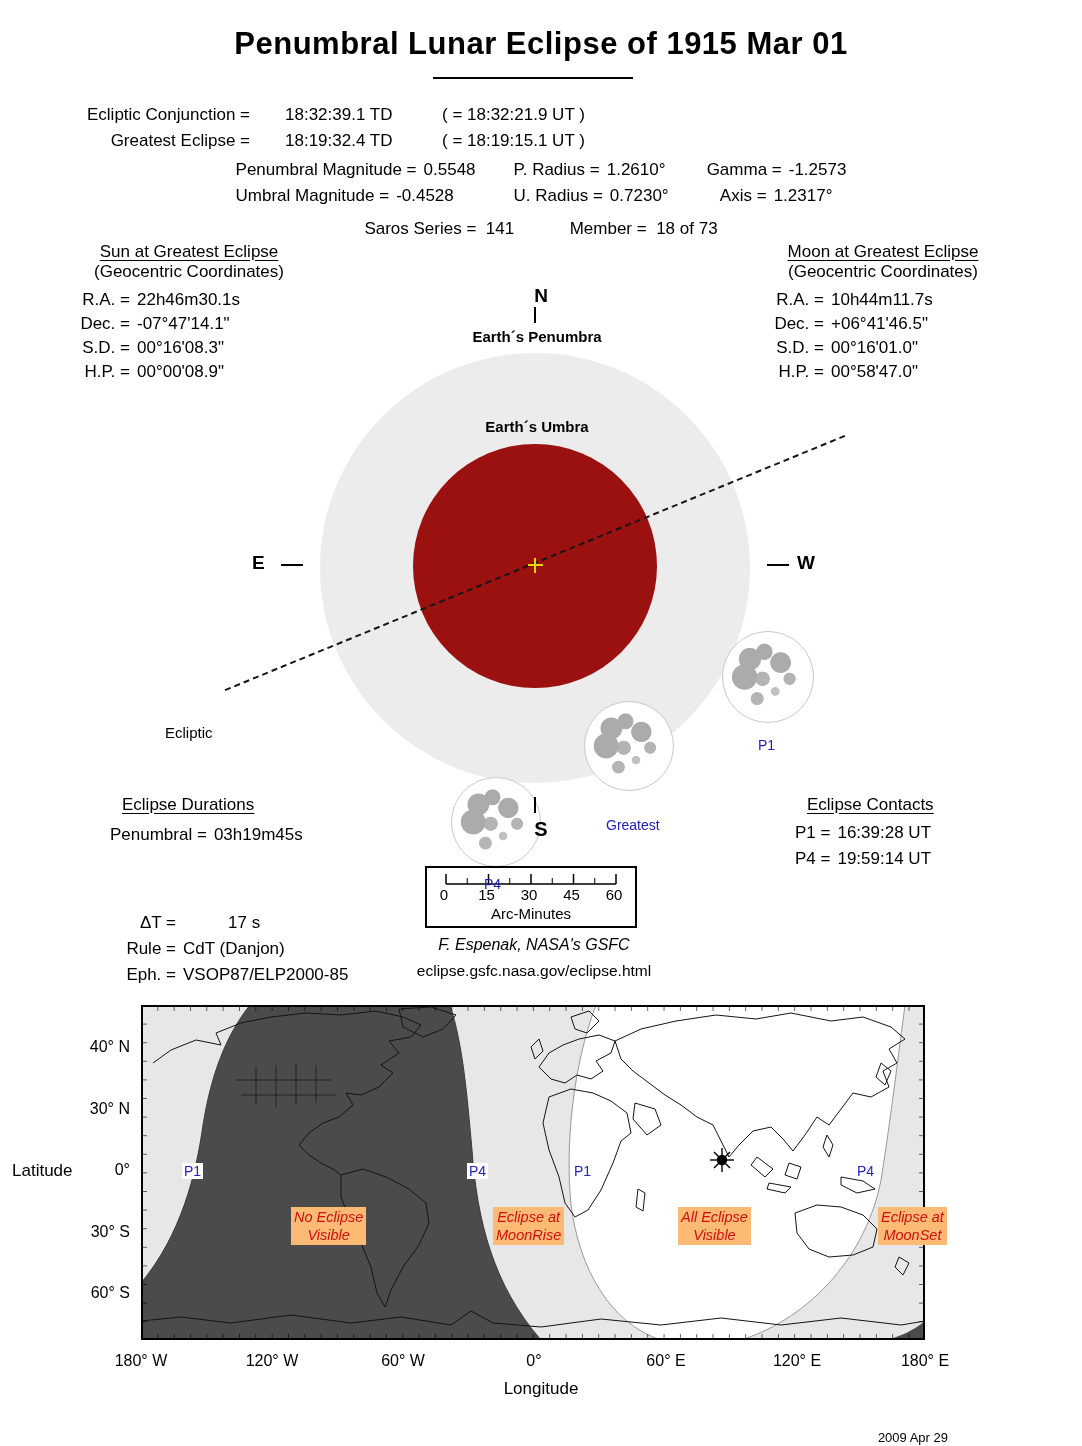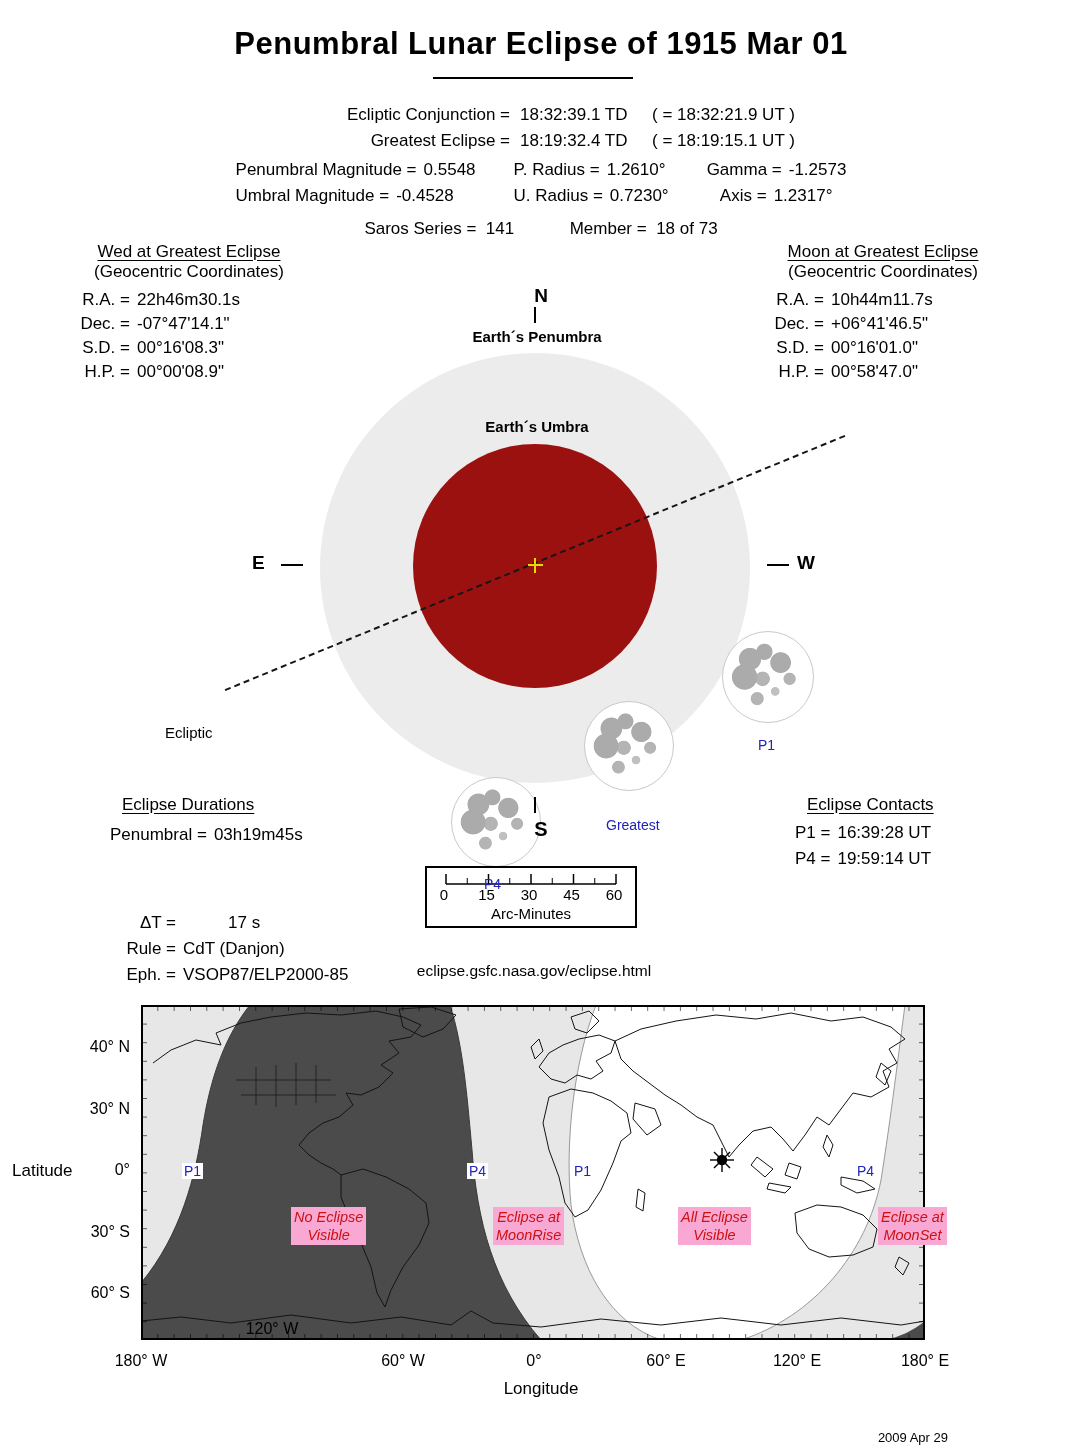--- a/index.html
+++ b/index.html
@@ -15,21 +15,21 @@
   .ul{text-decoration:underline;text-underline-offset:3px;}
   .pair{display:flex;}
   .pair .l{text-align:right;white-space:pre;}
   .pair .v{text-align:left;white-space:pre;padding-left:7px;}
 
   
   #title{top:26px;font-size:31px;letter-spacing:.5px;}
   #title-rule{left:433px;top:77px;width:200px;height:2px;background:#000;}
 
   
-  .timerow{display:flex;justify-content:center;font-size:17px;height:26px;align-items:center;}
+  .timerow{display:flex;font-size:17px;height:26px;align-items:center;gap:25px;}
   .timerow .tl{width:250px;text-align:right;white-space:pre;}
   .timerow .tv{width:130px;text-align:left;padding-left:10px;white-space:pre;}
   .timerow .tu{width:170px;text-align:left;white-space:pre;margin-left:12px;}
   #times{top:102px;left:0;width:1082px;}
 
   
   #mags{top:160px;left:0;width:1082px;display:flex;justify-content:center;gap:38px;font-size:17px;}
   #mags .col{display:flex;flex-direction:column;gap:6px;}
   #mags .pair .l{min-width:60px;}
 
@@ -90,21 +90,21 @@
   #meta .pair{height:26px;}
   #meta .pair .l{width:140px;}
   #meta .dtv{padding-left:52px;}
   #credit-author{top:936px;left:294px;width:480px;text-align:center;font-style:italic;font-size:16px;}
   #credit-url{top:962px;left:294px;width:480px;text-align:center;font-size:15.5px;}
 
   
   #map{left:141px;top:1005px;width:784px;height:335px;}
   #map svg{position:absolute;left:0;top:0;}
   .pmark{position:absolute;color:var(--label-blue);font-size:14px;background:#fff;padding:0 2px;line-height:16px;z-index:5;}
-  .regionlabel{position:absolute;color:var(--label-red);font-style:italic;font-size:14.5px;text-align:center;line-height:18px;background:#f9a8d4;padding:1px 3px;z-index:4;white-space:nowrap;}
+  .regionlabel{position:absolute;color:var(--label-red);font-style:italic;font-size:14.5px;text-align:center;line-height:18px;background:#fdba74;padding:1px 3px;z-index:4;white-space:nowrap;}
   .latlabel{position:absolute;width:70px;text-align:right;font-size:16px;}
   .lonlabel{position:absolute;width:80px;text-align:center;font-size:16px;}
   #lat-axis-title{left:12px;top:1161px;font-size:17px;}
   #lon-axis-title{top:1379px;font-size:17px;}
   #footer-date{top:1406px;left:748px;width:200px;text-align:right;font-size:13px;margin-top:24px;}
 </style>
 </head>
 <body>
 
 <div id="canvas">
@@ -160,21 +160,21 @@
 
   <div class="abs ctr" id="saros">
     <span>Saros Series =</span><span> </span>
     <span>141</span>
     <span class="gap"></span>
     <span>Member =</span><span> </span>
     <span>18 of 73</span>
   </div>
 
   <div class="abs coordblock" id="sunblock">
-    <div class="hdr ul">Wed at Greatest Eclipse</div>
+    <div class="hdr ul">Sun at Greatest Eclipse</div>
     <div class="sub">(Geocentric Coordinates)</div>
     <div class="pair">
         <span class="l">R.A. =</span>
         <span class="v">22h46m30.1s</span>
       </div>
     <div class="pair">
         <span class="l">Dec. =</span>
         <span class="v">-07°47'14.1"</span>
       </div>
     <div class="pair">
@@ -282,20 +282,21 @@
     <div class="pair">
         <span class="l">Rule =</span>
         <span class="v">CdT (Danjon)</span>
       </div>
     <div class="pair">
         <span class="l">Eph. =</span>
         <span class="v">VSOP87/ELP2000-85</span>
       </div>
   </div>
 
+  <div class="abs" id="credit-author">F. Espenak, NASA's GSFC</div>
   <div class="abs" id="credit-url">eclipse.gsfc.nasa.gov/eclipse.html</div>
 
   <div class="abs" id="map">
     <svg width="784" height="335" viewBox="0 0 784 335">
       <rect x="0" y="0" width="784" height="335" fill="var(--map-light)"></rect>
 
       <path d="M 109,0 L 309,0 C 322,40 326,90 331,145 C 336,215 352,280 400,335 L 0,335 L 0,278 C 40,230 55,170 62,120 C 70,70 85,30 109,0 Z" fill="var(--map-dark)" stroke="#3a3a3a" stroke-width="1"></path>
 
       <path d="M 455,0 C 432,60 424,140 430,200 C 438,262 468,318 520,335 L 600,335 C 672,312 726,248 740,175 C 750,112 758,45 764,0 Z" fill="#ffffff" stroke="#999999" stroke-width="1"></path>
 
@@ -370,21 +371,21 @@
     </div>
   </div>
 
   <div class="abs" id="lat-axis-title">Latitude</div>
   <div class="abs latlabel" style="left:60px;top:1038px;">40° N</div>
   <div class="abs latlabel" style="left:60px;top:1100px;">30° N</div>
   <div class="abs latlabel" style="left:60px;top:1161px;">0°</div>
   <div class="abs latlabel" style="left:60px;top:1223px;">30° S</div>
   <div class="abs latlabel" style="left:60px;top:1284px;">60° S</div>
   <div class="abs lonlabel" style="left:101px;top:1352px;">180° W</div>
-  <div class="abs lonlabel" style="left:232px;top:1320px;text-align:center;">120° W</div>
+  <div class="abs lonlabel" style="left:232px;top:1352px;text-align:center;">120° W</div>
   <div class="abs lonlabel" style="left:363px;top:1352px;">60° W</div>
   <div class="abs lonlabel" style="left:494px;top:1352px;">0°</div>
   <div class="abs lonlabel" style="left:626px;top:1352px;">60° E</div>
   <div class="abs lonlabel" style="left:757px;top:1352px;">120° E</div>
   <div class="abs lonlabel" style="left:885px;top:1352px;">180° E</div>
   <div class="abs ctr" id="lon-axis-title">Longitude</div>
 
   <div class="abs" id="footer-date">2009 Apr 29</div>
 
 </div>

